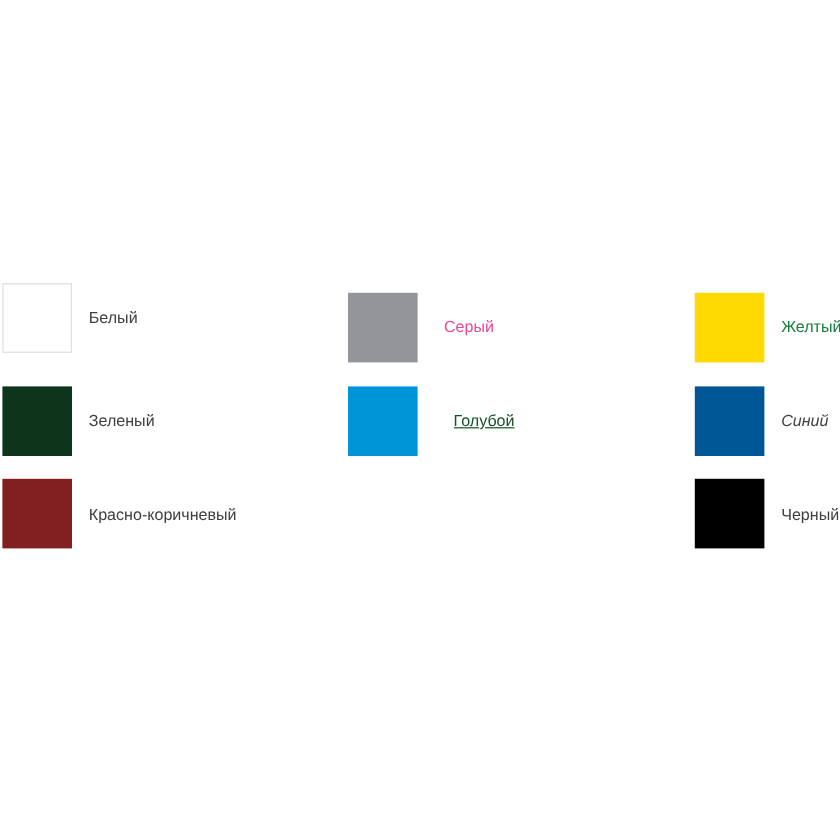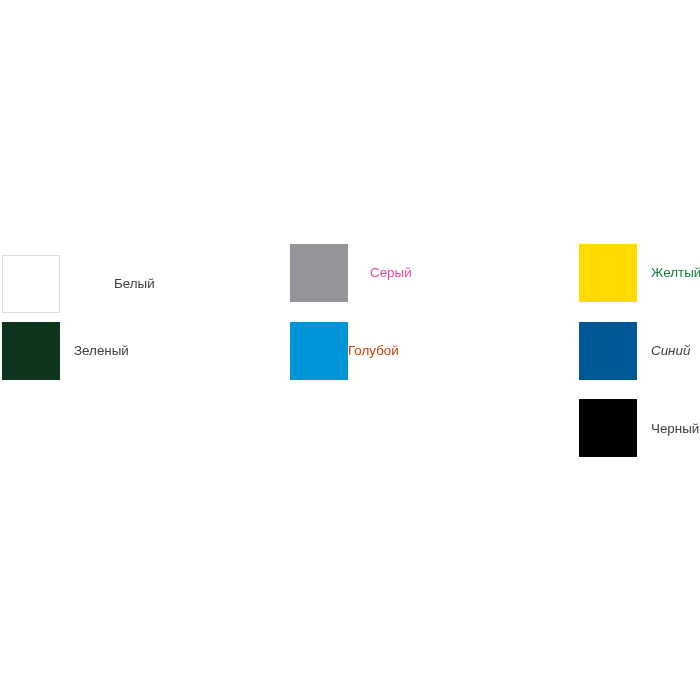--- a/index.html
+++ b/index.html
@@ -70,21 +70,21 @@
     line-height: 1;
     
     transform: translateZ(0);
   }
 </style>
 </head>
 <body style="background: rgb(255, 255, 255);">
 
 <div id="swatch-legend">
 
-  <div class="swatch-item col-0 row-0" style="left: 2px; top: 255px; height: 58px; gap: 40px;">
+  <div class="swatch-item col-0 row-0" style="left: 2px; top: 236px; height: 58px;">
     <div class="swatch-chip bordered chip-white" style="width: 58px; height: 58px; background: rgb(255, 255, 255); border: 1px solid rgb(222, 222, 222);"></div>
     <div class="swatch-label" style="margin-left: 14px; color: rgb(63, 64, 66);">Белый</div>
   </div>
 
   <div class="swatch-item col-1 row-0" style="left: 290px; top: 243.8px; height: 58px;">
     <div class="swatch-chip chip-grey" style="width: 58px; height: 58px; background: rgb(147, 149, 153);"></div>
     <div class="swatch-label" style="margin-left: 22px; color: #ec4899;">Серый</div>
   </div>
 
   <div class="swatch-item col-2 row-0" style="left: 579px; top: 243.8px; height: 58px;">
@@ -92,28 +92,32 @@
     <div class="swatch-label" style="margin-left: 14px; color: #15803d;">Желтый</div>
   </div>
 
   <div class="swatch-item col-0 row-1" style="left: 2px; top: 321.6px; height: 58px;">
     <div class="swatch-chip chip-green" style="width: 58px; height: 58px; background: rgb(13, 53, 28);"></div>
     <div class="swatch-label" style="margin-left: 14px; color: rgb(63, 64, 66);">Зеленый</div>
   </div>
 
   <div class="swatch-item col-1 row-1" style="left: 290px; top: 321.6px; height: 58px;">
     <div class="swatch-chip chip-lightblue" style="width: 58px; height: 58px; background: rgb(0, 149, 214);"></div>
-    <div class="swatch-label" style="margin-left: 0; color: #c2410c;">Голубой</div>
+    <div class="swatch-label" style="margin-left: 30px; color: #14532d; text-decoration: underline;">Голубой</div>
   </div>
 
   <div class="swatch-item col-2 row-1" style="left: 579px; top: 321.6px; height: 58px; font-style: italic;">
     <div class="swatch-chip chip-blue" style="width: 58px; height: 58px; background: rgb(0, 87, 149);"></div>
     <div class="swatch-label" style="margin-left: 14px; color: rgb(63, 64, 66);">Синий</div>
   </div>
 
+  <div class="swatch-item col-0 row-2" style="left: 2px; top: 399.4px; height: 58px;">
+    <div class="swatch-chip chip-redbrown" style="width: 58px; height: 58px; background: rgb(130, 31, 32);"></div>
+    <div class="swatch-label" style="margin-left: 14px; color: rgb(63, 64, 66);">Красно-коричневый</div>
+  </div>
 
 
   <div class="swatch-item col-2 row-2" style="left: 579px; top: 399.4px; height: 58px;">
     <div class="swatch-chip chip-black" style="width: 58px; height: 58px; background: rgb(0, 0, 0);"></div>
     <div class="swatch-label" style="color: rgb(63, 64, 66);">Черный</div>
   </div>
 
 </div>
 
 </body></html>

